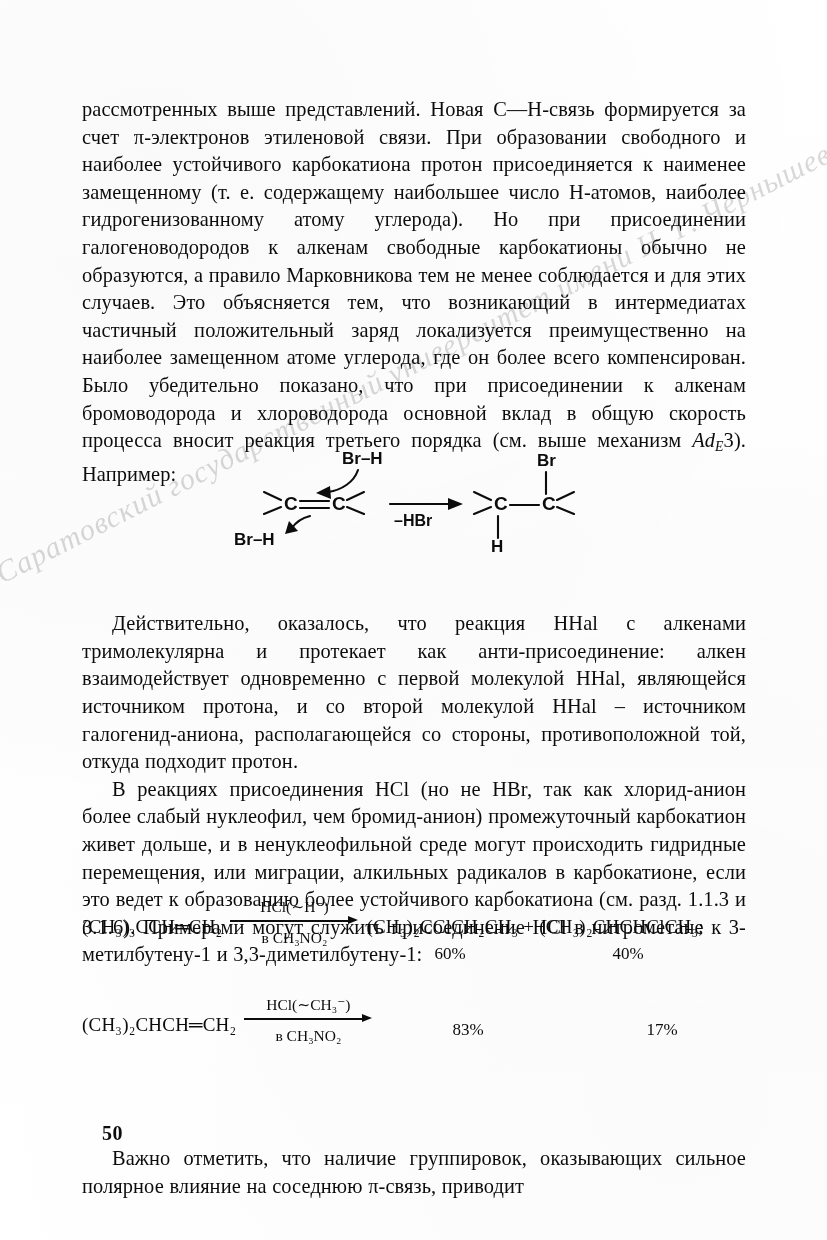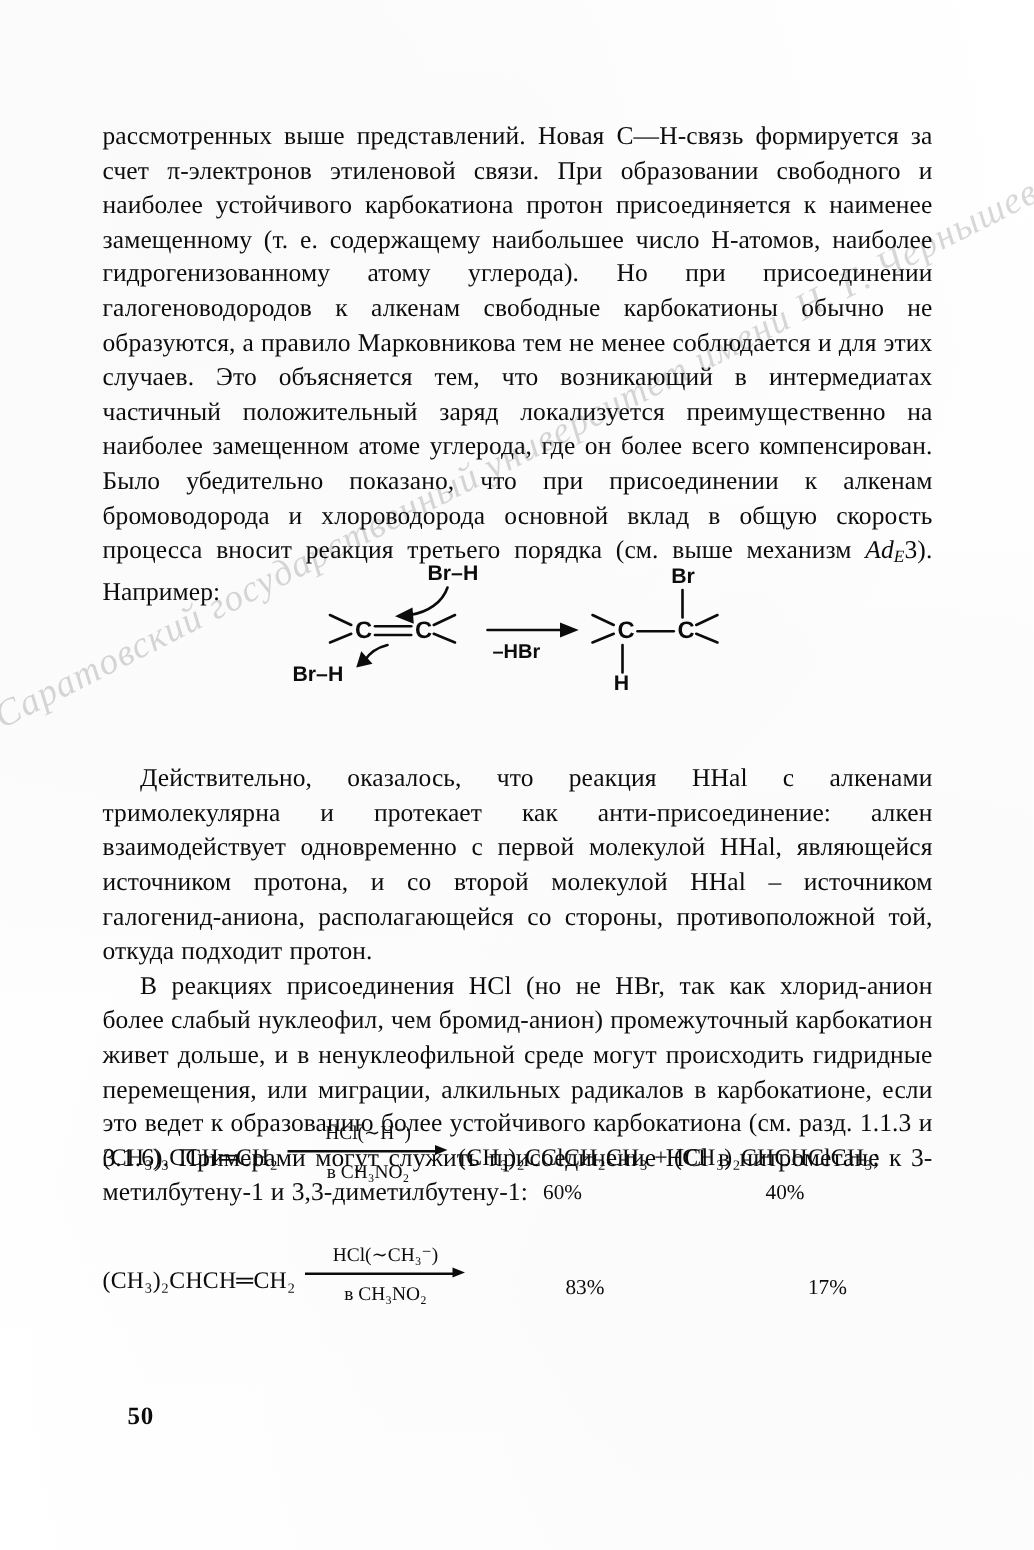--- a/index.html
+++ b/index.html
@@ -183,20 +183,21 @@
     <p class="para block"><span>рассмотренных выше представлений. Новая С—Н-связь формируется за счет π-электронов этиленовой связи. При образовании свободного и наиболее устойчивого карбокатиона протон присоединяется к наименее замещенному (т. е. содержащему наибольшее число Н-атомов, наиболее гидрогенизованному атому углерода). Но при присоединении галогеноводородов к алкенам свободные карбокатионы обычно не образуются, а правило Марковникова тем не менее соблюдается и для этих случаев. Это объясняется тем, что возникающий в интермедиатах частичный положительный заряд локализуется преимущественно на наиболее замещенном атоме углерода, где он более всего компенсирован. Было убедительно показано, что при присоединении к алкенам бромоводорода и хлороводорода основной вклад в общую скорость процесса вносит реакция</span> <span>третьего порядка (см. выше механизм </span><span class="ital">Ad</span><sub class="ital">E</sub><span>3). Например:</span></p>
 
     <div style="height:122px"></div>
 
     <p class="para block indent">Действительно, оказалось, что реакция HHal с алкенами тримолекулярна и протекает как анти-присоединение: алкен взаимодействует одновременно с первой молекулой HHal, являющейся источником протона, и со второй молекулой HHal – источником галогенид-аниона, располагающейся со стороны, противоположной той, откуда подходит протон.</p>
 
     <p class="para block indent">В реакциях присоединения HCl (но не HBr, так как хлорид-анион более слабый нуклеофил, чем бромид-анион) промежуточный карбокатион живет дольше, и в ненуклеофильной среде могут происходить гидридные перемещения, или миграции, алкильных радикалов в карбокатионе, если это ведет к образованию более устойчивого карбокатиона (см. разд. 1.1.3 и 3.1.6). Примерами могут служить присоединение HCl в нитрометане к 3-метилбутену-1 и 3,3-диметилбутену-1:</p>
 
     <div style="height:176px"></div>
 
+    <p class="para block indent">Важно отметить, что наличие группировок, оказывающих сильное полярное влияние на соседнюю π-связь, приводит</p>
 
   </div>
 
   <div class="scheme-1">
     <svg width="390" height="112" viewBox="0 0 390 112">
       <g fill="#0c0c0c" font-family="'Liberation Sans','DejaVu Sans',sans-serif" font-weight="bold">
 
         <text x="110" y="16" font-size="17">Br–H</text>
 
         <text x="2" y="97" font-size="17">Br–H</text>

